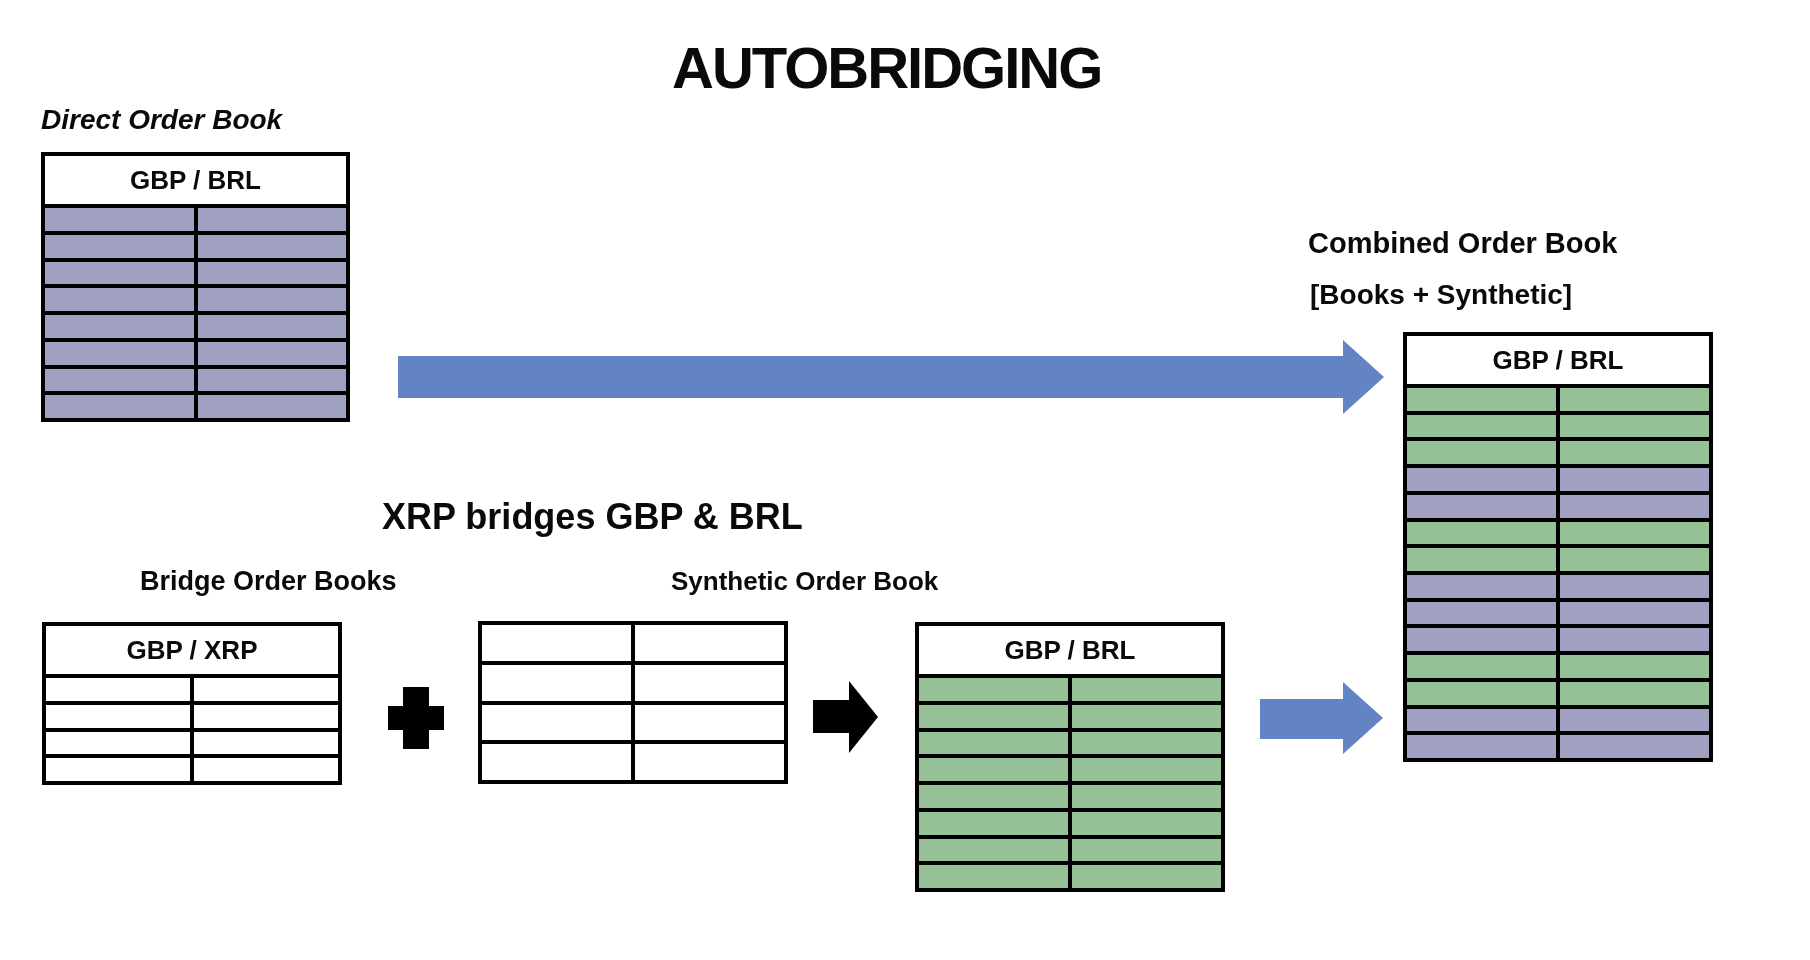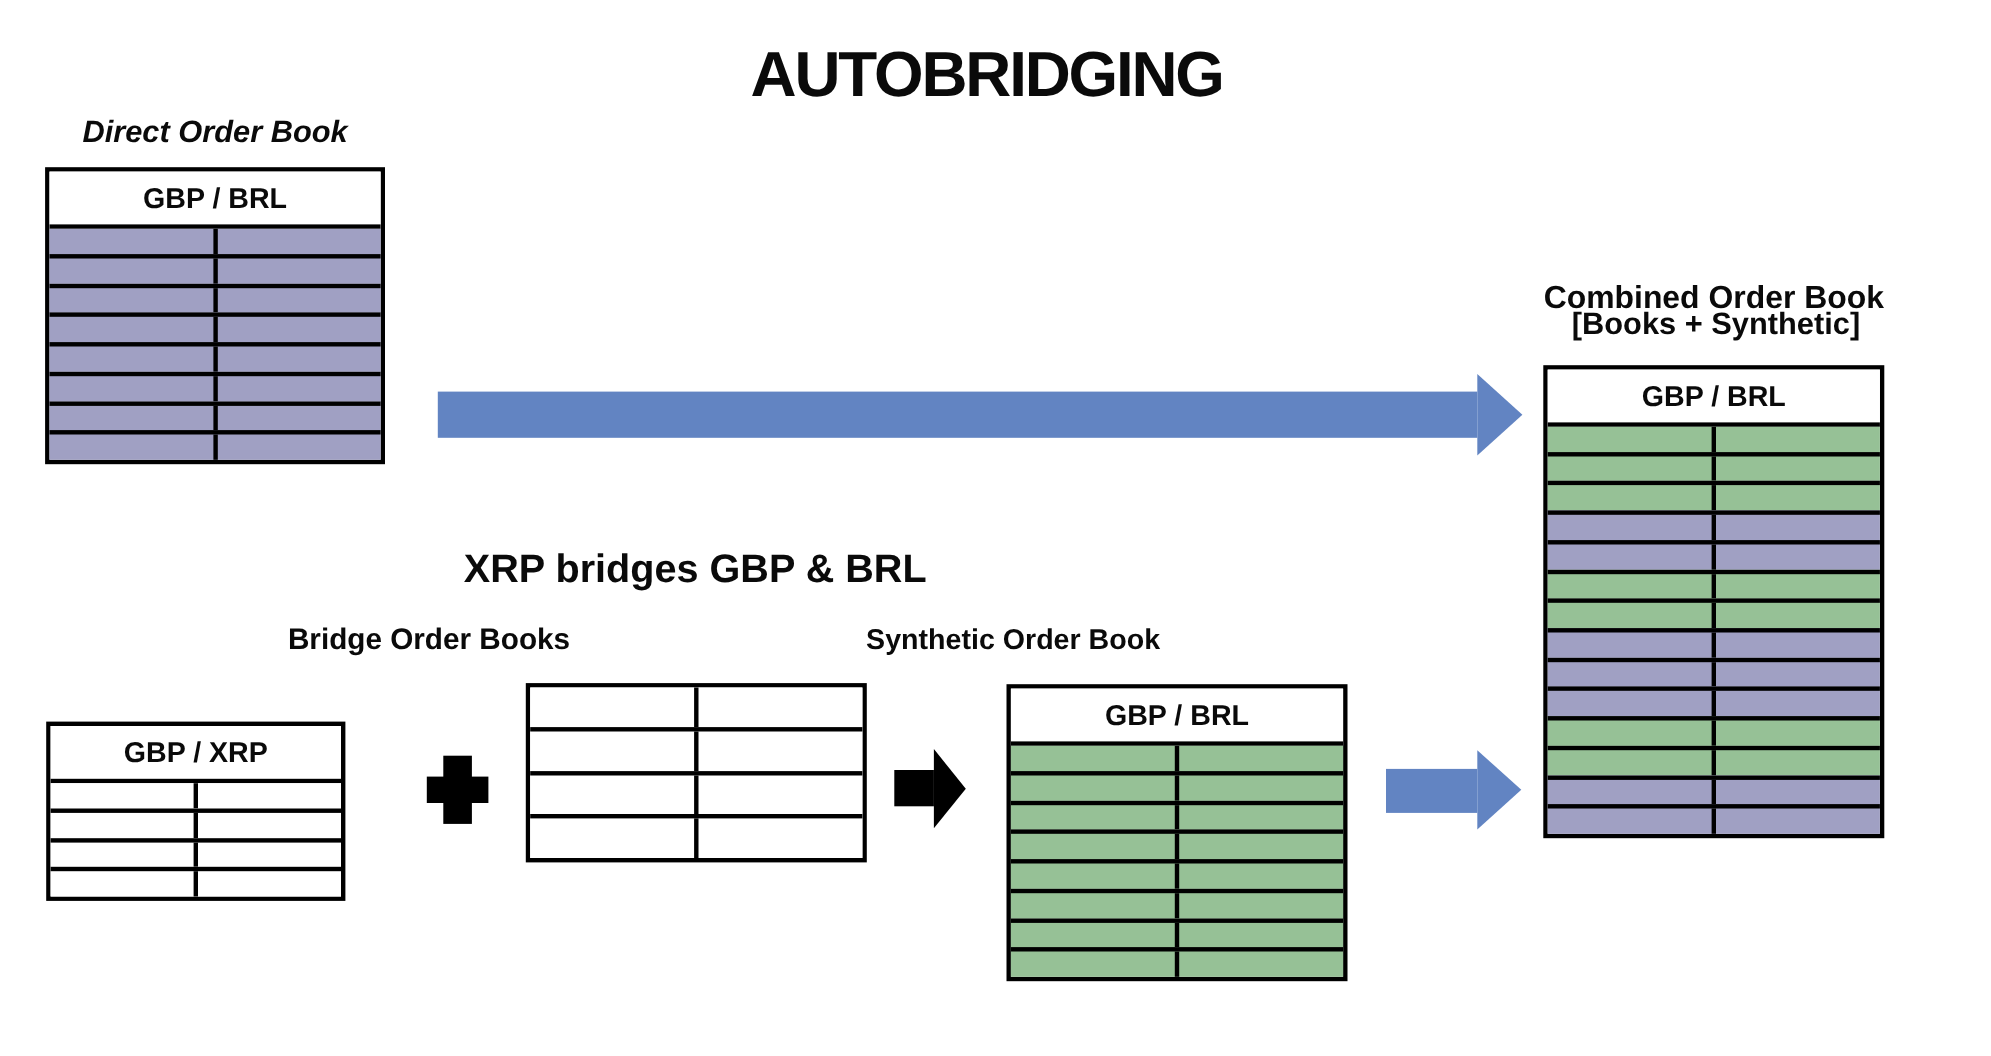--- a/index.html
+++ b/index.html
@@ -1,20 +1,20 @@
 <!DOCTYPE html>
 <html><head>
 <meta charset="utf-8">
 <style>
   html,body{margin:0;padding:0;background:#fff;}
   .canvas{
     position:relative;width:1810px;height:960px;background:#ffffff;overflow:hidden;
     font-family:"Liberation Sans","DejaVu Sans",sans-serif;color:#0a0a0a;
   }
-  .lbl{position:absolute;font-weight:700;text-align:center;white-space:nowrap;}
+  .lbl{position:absolute;font-weight:700;text-align:left;white-space:nowrap;}
   .title{font-size:58px;letter-spacing:-2px;font-weight:800;}
 
   
   .ob-table{
     position:absolute;box-sizing:border-box;border:4px solid #000;background:#fff;
     display:flex;flex-direction:column;
   }
   .ob-header{
     height:48px;flex:0 0 48px;border-bottom:4px solid #000;
     display:flex;align-items:center;justify-content:center;
@@ -86,21 +86,21 @@
     <div class="arrow-body" style="left: 398px; top: 356px; width: 945px; height: 42px; background: rgb(98, 132, 194);"></div>
     <div class="arrow-head" style="left: 1343px; top: 340px; border-top: 37px solid transparent; border-bottom: 37px solid transparent; border-left: 41px solid rgb(98, 132, 194);"></div>
   </div>
 
   <div class="lbl" style="left:382px;top:496px;width:500px;font-size:36px;">XRP bridges GBP &amp; BRL</div>
 
   <div class="lbl" style="left:671px;top:566px;width:500px;font-size:26px;">Synthetic Order Book</div>
 
   <div class="lbl" style="left:140px;top:566px;width:500px;font-size:27px;">Bridge Order Books</div>
 
-  <div class="ob-table" style="left:42px;top:656px;width:272px;height:163px;">
+  <div class="ob-table" style="left:42px;top:622px;width:300px;height:163px;">
     <div class="ob-header">GBP / XRP</div>
     <div class="ob-body">
         <div class="ob-row" style="background: rgb(255, 255, 255);">
           <div class="ob-cell left"></div>
           <div class="ob-cell"></div>
         </div>
         <div class="ob-row" style="background: rgb(255, 255, 255);">
           <div class="ob-cell left"></div>
           <div class="ob-cell"></div>
         </div>
@@ -182,21 +182,21 @@
           <div class="ob-cell"></div>
         </div>
       </div>
   </div>
 
   <div>
     <div class="arrow-body" style="left: 1260px; top: 699px; width: 83px; height: 40px; background: rgb(98, 132, 194);"></div>
     <div class="arrow-head" style="left: 1343px; top: 682px; border-top: 36px solid transparent; border-bottom: 36px solid transparent; border-left: 40px solid rgb(98, 132, 194);"></div>
   </div>
 
-  <div class="lbl" style="left:1308px;top:227px;width:500px;font-size:29px;margin-top:28px;">Combined Order Book</div>
+  <div class="lbl" style="left:1308px;top:227px;width:500px;font-size:29px;">Combined Order Book</div>
   <div class="lbl" style="left:1310px;top:279px;width:500px;font-size:28px;">[Books + Synthetic]</div>
 
   <div class="ob-table" style="left:1403px;top:332px;width:310px;height:430px;">
     <div class="ob-header">GBP / BRL</div>
     <div class="ob-body">
         <div class="ob-row" style="background: rgb(150, 193, 150);">
           <div class="ob-cell left"></div>
           <div class="ob-cell"></div>
         </div>
         <div class="ob-row" style="background: rgb(150, 193, 150);">

